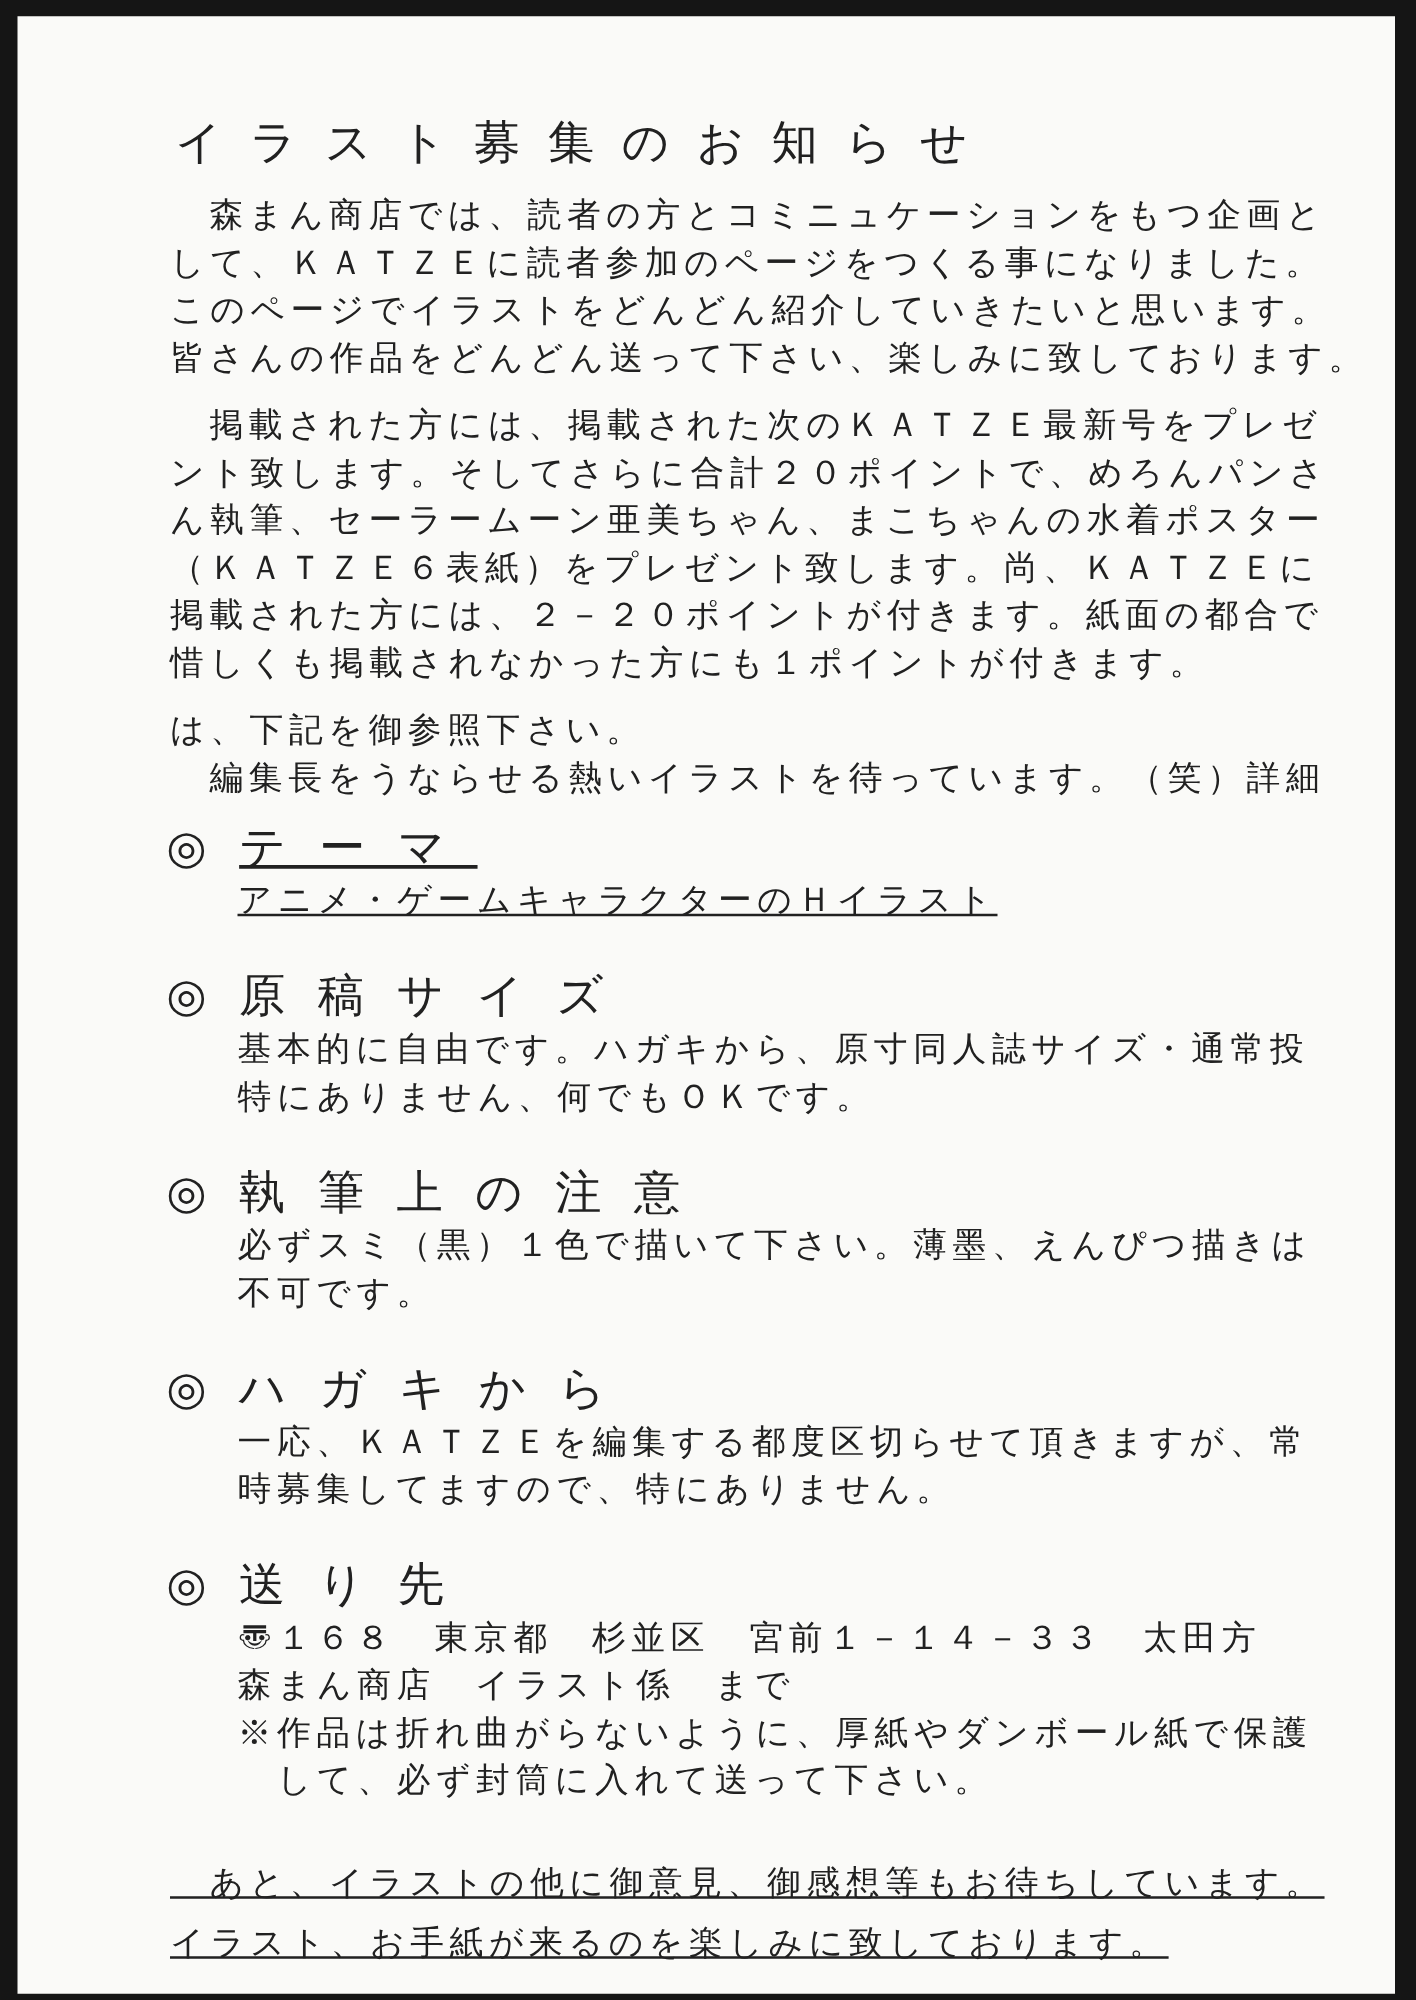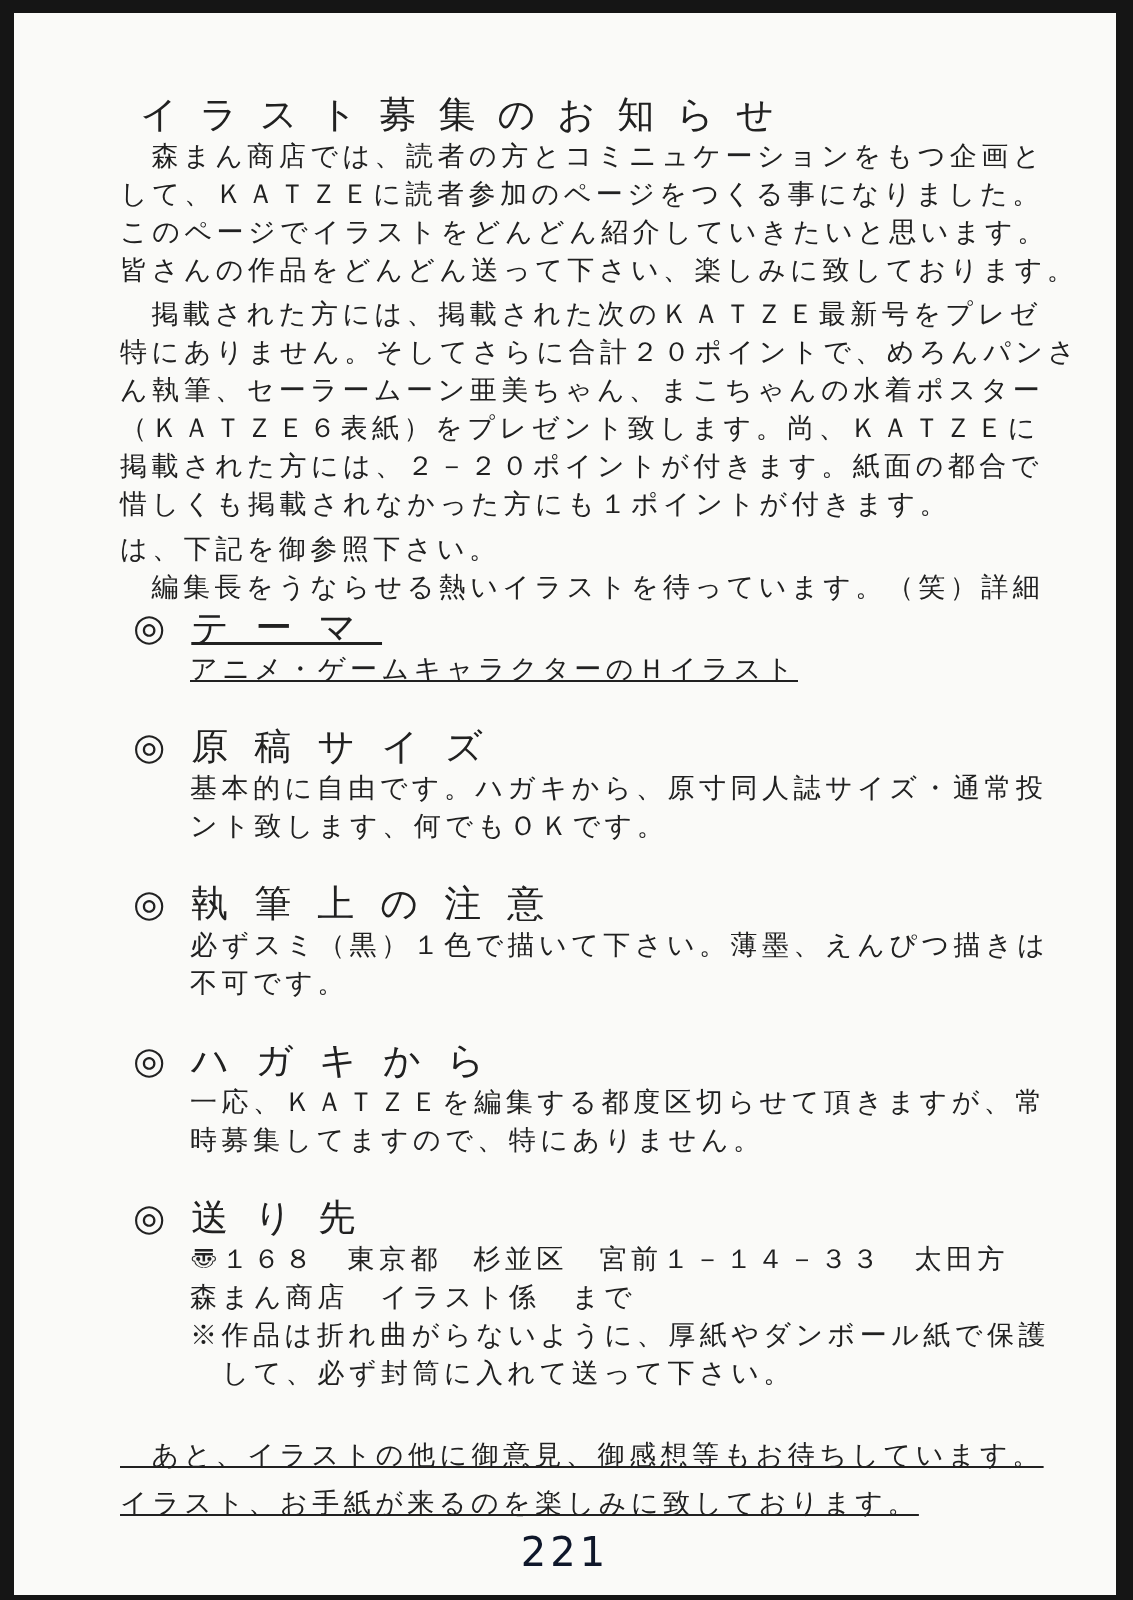--- a/index.html
+++ b/index.html
@@ -24,21 +24,21 @@
     padding: 80px 40px 0 106px;
   }
   .title {
     font-size: 37px;
     line-height: 44px;
     letter-spacing: 22px;
     font-weight: normal;
     margin: 0 0 0 20px;
     white-space: nowrap;
   }
-  .para { margin: 0; }
+  .para { margin: 16px; }
   .para.p2 { margin-top: 6px; }
   .para.p3 { margin-top: 7px; }
   .line {
     font-size: 27px;
     line-height: 38px;
     letter-spacing: 4.5px;
     white-space: nowrap;
   }
   .section { margin-top: 37px; }
   .section.first { margin-top: 0; text-decoration: underline; }
@@ -74,21 +74,21 @@
 
       <div class="para p1">
         <div class="line">　森まん商店では、読者の方とコミニュケーションをもつ企画と</div>
         <div class="line">して、ＫＡＴＺＥに読者参加のページをつくる事になりました。</div>
         <div class="line">このページでイラストをどんどん紹介していきたいと思います。</div>
         <div class="line">皆さんの作品をどんどん送って下さい、楽しみに致しております。</div>
       </div>
 
       <div class="para p2">
         <div class="line">　掲載された方には、掲載された次のＫＡＴＺＥ最新号をプレゼ</div>
-        <div class="line">特にありません。そしてさらに合計２０ポイントで、めろんパンさ</div>
+        <div class="line">ント致します。そしてさらに合計２０ポイントで、めろんパンさ</div>
         <div class="line">ん執筆、セーラームーン亜美ちゃん、まこちゃんの水着ポスター</div>
         <div class="line">（ＫＡＴＺＥ６表紙）をプレゼント致します。尚、ＫＡＴＺＥに</div>
         <div class="line">掲載された方には、２－２０ポイントが付きます。紙面の都合で</div>
         <div class="line">惜しくも掲載されなかった方にも１ポイントが付きます。</div>
       </div>
 
       <div class="para p3">
         <div class="line">は、下記を御参照下さい。</div>
         <div class="line">　編集長をうならせる熱いイラストを待っています。（笑）詳細</div>
       </div>
@@ -101,21 +101,21 @@
           <div class="line">アニメ・ゲームキャラクターのＨイラスト</div>
         </div>
       </div>
 
       <div class="section">
         <div class="heading-row">
           <span class="marker">◎</span><span class="heading-text">原稿サイズ</span>
         </div>
         <div class="section-body">
           <div class="line">基本的に自由です。ハガキから、原寸同人誌サイズ・通常投</div>
-          <div class="line">ント致します、何でもＯＫです。</div>
+          <div class="line">特にありません、何でもＯＫです。</div>
         </div>
       </div>
 
       <div class="section">
         <div class="heading-row">
           <span class="marker">◎</span><span class="heading-text">執筆上の注意</span>
         </div>
         <div class="section-body">
           <div class="line">必ずスミ（黒）１色で描いて下さい。薄墨、えんぴつ描きは</div>
           <div class="line">不可です。</div>

